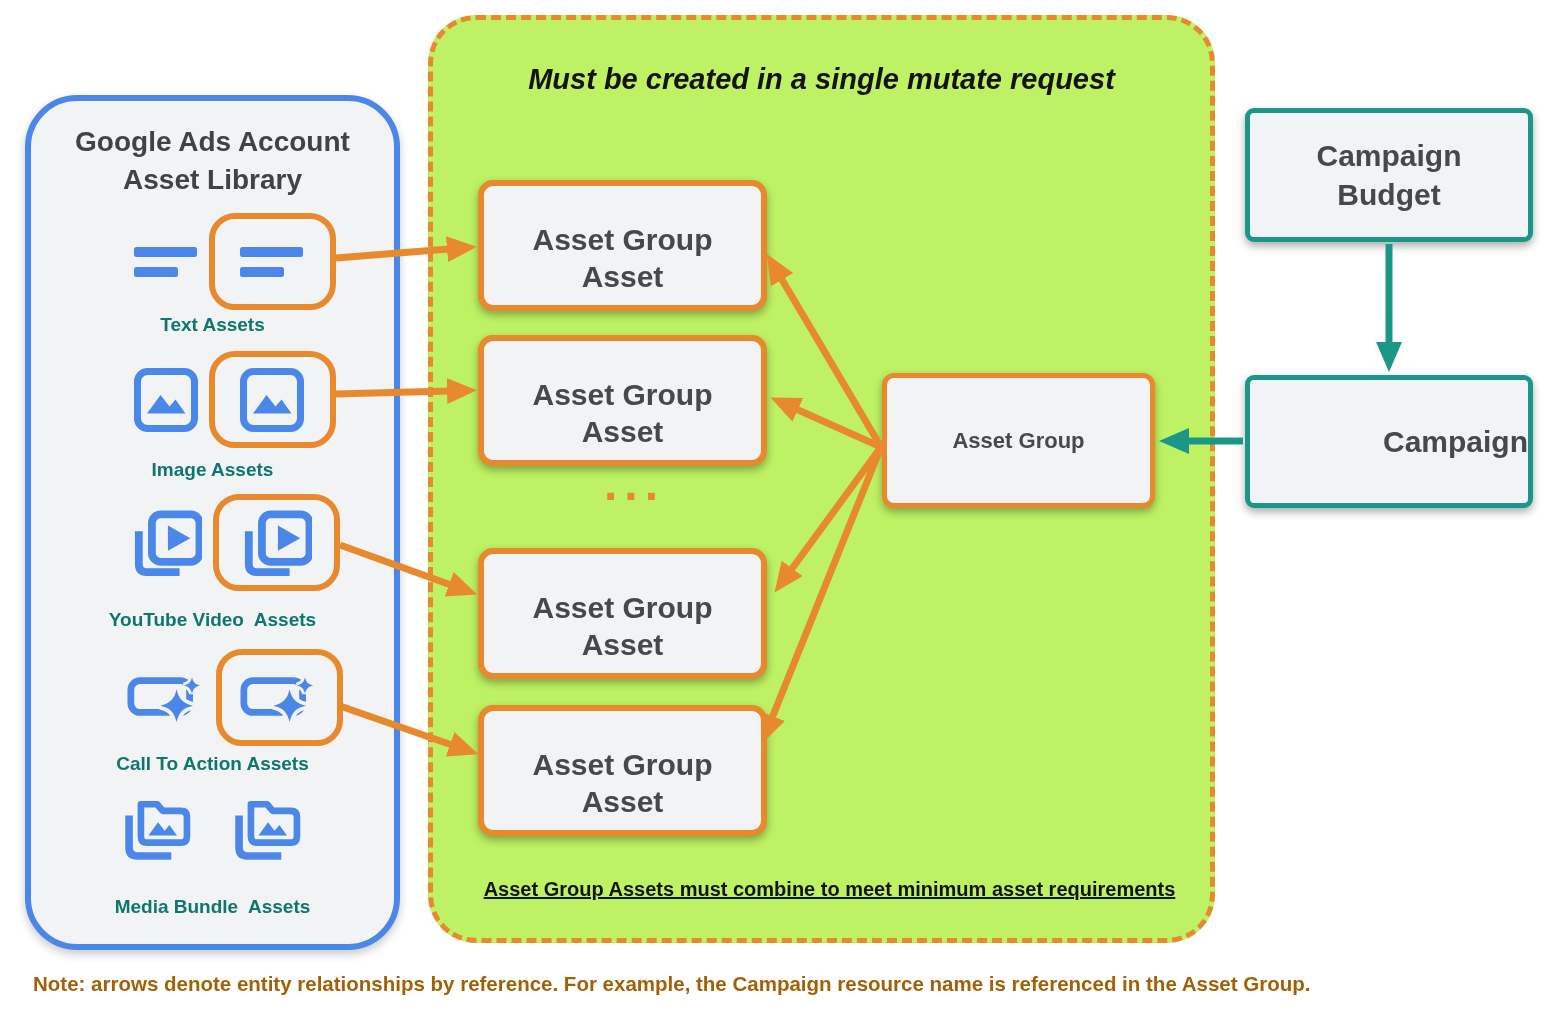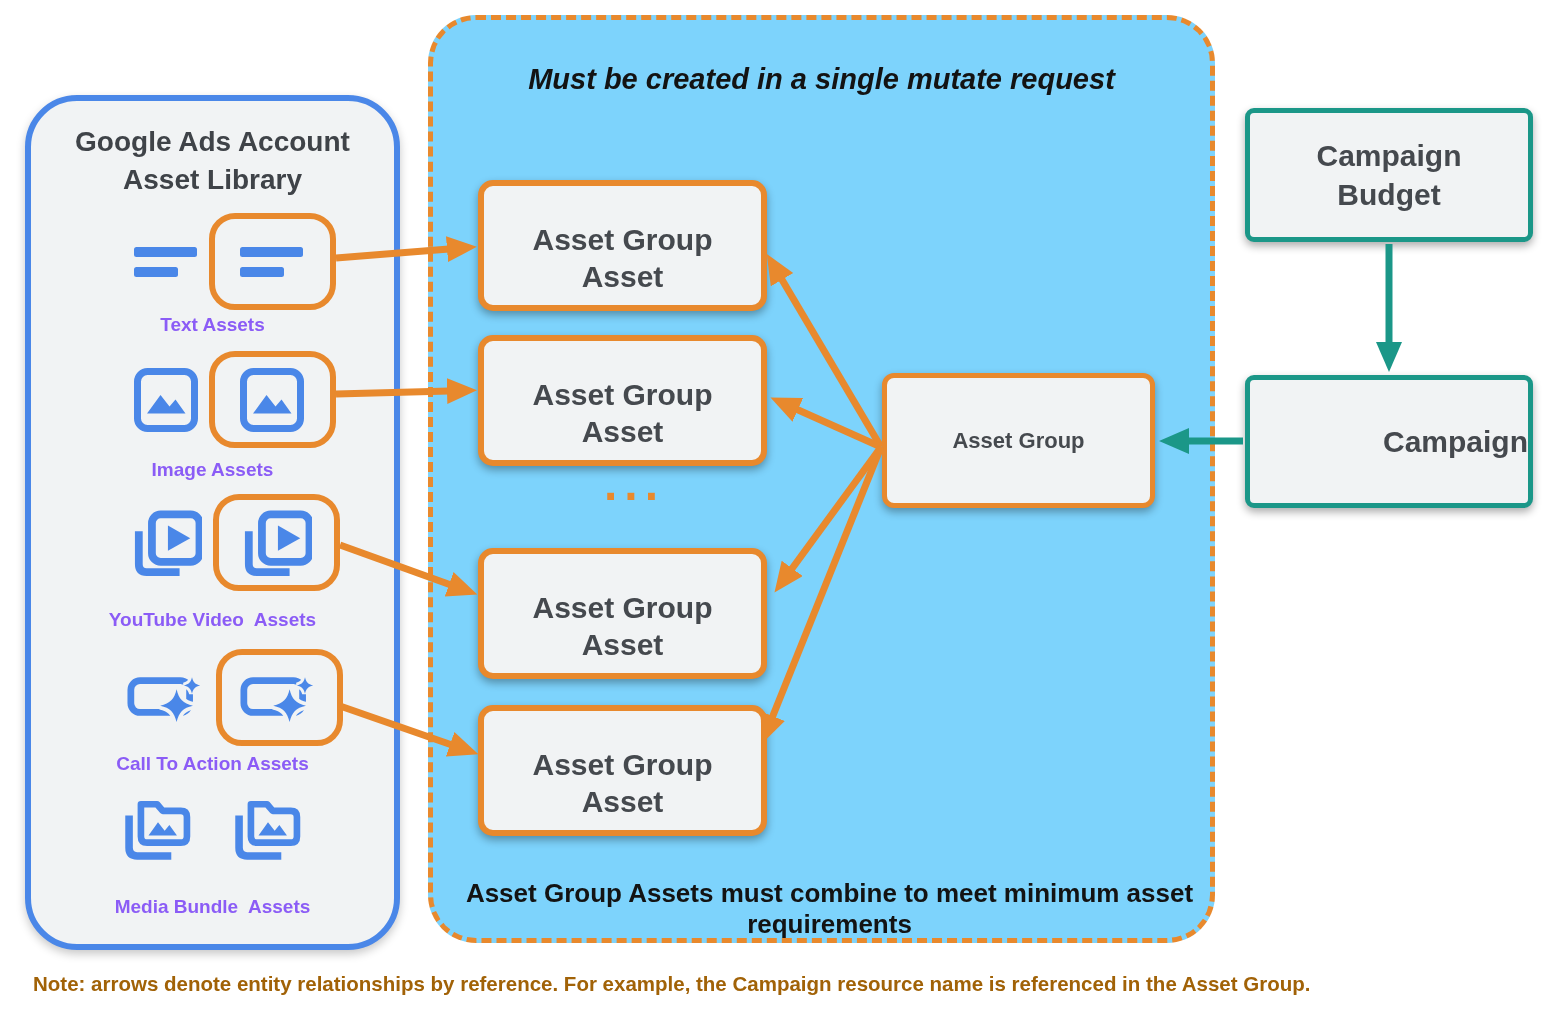--- a/index.html
+++ b/index.html
@@ -11,31 +11,31 @@
          border:6px solid #4A87E8;border-radius:52px;background:#F1F3F4;
          box-shadow:0 4px 10px rgba(0,0,0,.22);z-index:1;}
   .panel-title{position:absolute;top:22px;left:0;right:0;text-align:center;
                font-size:28px;font-weight:bold;color:#3F4348;line-height:38px;}
   .panel-title span{display:inline-block;width:305px;}
   .row{position:absolute;left:0;right:0;display:flex;align-items:center;justify-content:center;gap:11px;}
   .row.shift{transform:translateX(22px);}
   .hl{width:127px;height:97px;box-sizing:border-box;border:6px solid #E8892D;border-radius:26px;
       display:flex;align-items:center;justify-content:center;flex:0 0 auto;}
   .lbl{position:absolute;left:0;right:0;text-align:center;font-size:19px;font-weight:bold;
-       color:#8b5cf6;white-space:pre;}
+       color:#0f766e;white-space:pre;}
   .icon{display:block;}
 
   
   .dashed{position:absolute;left:428px;top:15px;width:787px;height:928px;box-sizing:border-box;
-          border:5px dashed #E8892D;border-radius:48px;background:#7dd3fc;z-index:0;}
+          border:5px dashed #E8892D;border-radius:48px;background:#bef264;z-index:0;}
   .mutate-title{position:absolute;top:36px;left:0;right:0;text-align:center;
                 font-style:italic;font-weight:bold;font-size:29px;line-height:47px;color:#131313;}
   .mutate-title span{display:block;}
   .caption{position:absolute;top:858px;left:16px;right:0;text-align:center;
-           font-weight:bold;font-size:26px;color:#131313;}
+           font-weight:bold;font-size:20px;color:#131313;text-decoration:underline;}
 
   
   .ebox{position:absolute;box-sizing:border-box;background:#F1F3F4;display:flex;align-items:center;
         justify-content:center;text-align:center;font-weight:bold;color:#45494E;
         box-shadow:0 4px 8px rgba(0,0,0,.33);z-index:10;}
   .aga{left:478px;width:289px;height:131px;border:6px solid #E8892D;border-radius:15px;
        font-size:30px;line-height:37px;}
   .aga span{display:block;width:200px;margin-top:24px;}
   #aga1{top:180px;} #aga2{top:335px;} #aga3{top:548px;} #aga4{top:705px;}
   .dots{position:absolute;left:490px;top:462px;width:289px;text-align:center;color:#E8892D;

